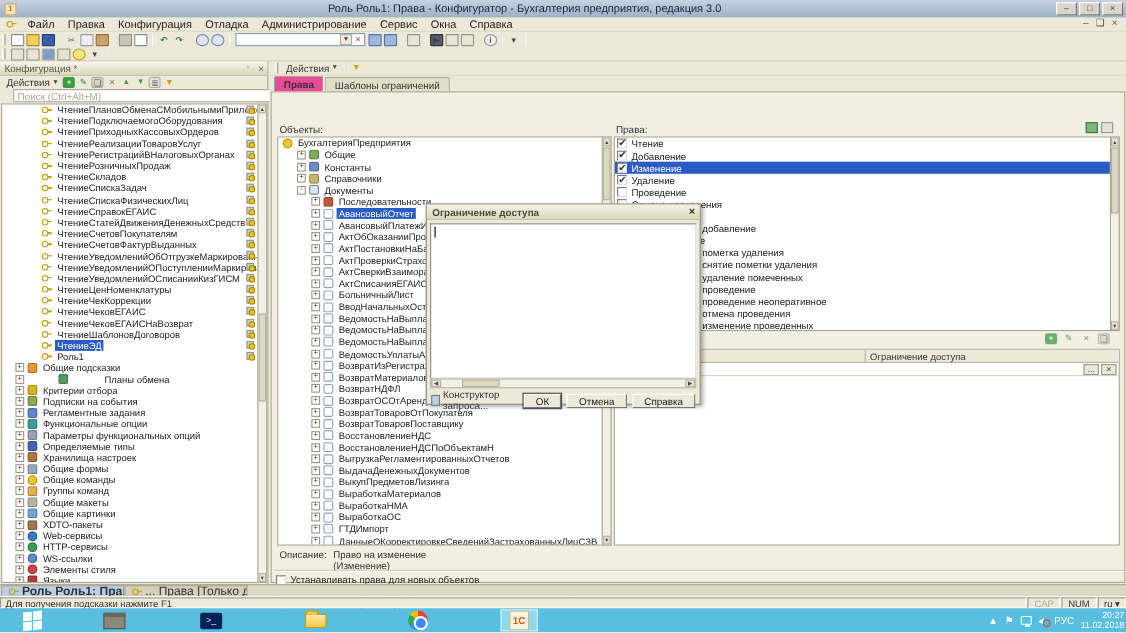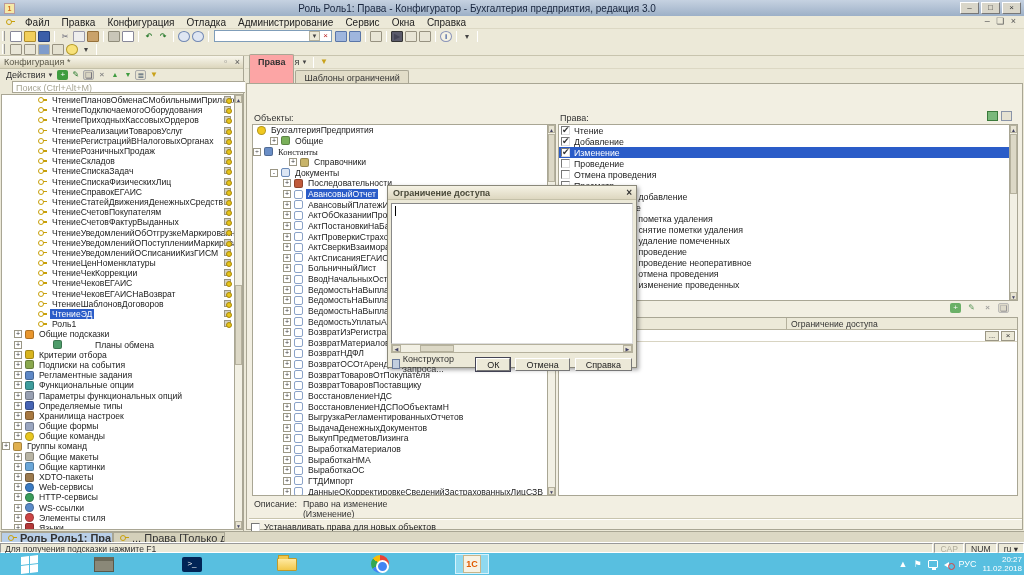--- a/index.html
+++ b/index.html
@@ -91,21 +91,21 @@
 .style-items-icon{background:#c44;border-radius:50%}.languages-icon{background:#b43838}
 .constants-icon{background:#6a8ec6}.catalogs-icon{background:#c8b46a}
 .documents-icon{background:#dce6f4;border-color:#6a8ab8}.common-group-icon{background:#7ab05a}
 .sequences-icon{background:#c05a3a}.configuration-root-icon{background:#f0c820;border-radius:50%}
 .document-icon{background:#fff;border-color:#8aa2c8}
 
 #editor{position:absolute;left:245px;top:56px;width:779px;height:475px;background:#ece9d8}
 #ed-actions{position:absolute;left:0;top:0;width:779px;height:13px;display:flex;align-items:center;padding-left:3px;border-bottom:1px solid #dcd8c4}
 #ed-tabs{position:absolute;left:0;top:13px;width:779px;height:15px;display:flex;align-items:flex-end;padding-left:4px}
 .tab{height:14px;padding:2px 8px 0;font-size:9px;color:#333;background:#e2ddc8;border:1px solid #a9a694;border-bottom:none;border-radius:2px 2px 0 0;margin-right:1px}
-.tab.active{background:#fca5a5;height:30px;font-weight:bold}
+.tab.active{background:#ec4899;height:15px;font-weight:bold}
 #ed-page{position:absolute;left:1px;top:27px;width:777px;height:447px;background:#f2efe2;border:1px solid #a9a694}
 .panel-label{position:absolute;font-size:9px;color:#333}
 #objects-list{position:absolute;left:5px;top:40px;width:304px;height:372px;background:#fff;border:1px solid #a9a694;overflow:hidden}
 #objects-scroll{position:absolute;left:300px;top:40px;width:9px;height:372px;background:#f2f0e4;border:1px solid #a9a694}
 .orow{height:10.628px;display:flex;align-items:center;white-space:nowrap;overflow:hidden;font-size:8.6px}
 .orow .lbl{padding:0 2px}
 .orow.sel .lbl{background:#2a5cc8;color:#fff}
 #rights-list{position:absolute;left:311px;top:40px;width:460px;height:177px;background:#fff;border:1px solid #a9a694;overflow:hidden}
 #rights-scroll{position:absolute;left:762px;top:40px;width:9px;height:177px;background:#f2f0e4;border:1px solid #a9a694}
 .rrow{height:11px;display:flex;align-items:center;font-size:8.8px;padding-left:2px;white-space:nowrap}
@@ -445,21 +445,21 @@
         <div class="trow" style="padding-left: 12px;">
           <span class="expander">+</span>
           <span class="gicon common-forms-icon"></span>
           <span class="lbl">Общие формы</span>
         </div>
         <div class="trow" style="padding-left: 12px;">
           <span class="expander">+</span>
           <span class="gicon common-commands-icon"></span>
           <span class="lbl">Общие команды</span>
         </div>
-        <div class="trow" style="">
+        <div class="trow" style="padding-left: 12px;">
           <span class="expander">+</span>
           <span class="gicon command-groups-icon"></span>
           <span class="lbl">Группы команд</span>
         </div>
         <div class="trow" style="padding-left: 12px;">
           <span class="expander">+</span>
           <span class="gicon common-templates-icon"></span>
           <span class="lbl">Общие макеты</span>
         </div>
         <div class="trow" style="padding-left: 12px;">
@@ -525,26 +525,26 @@
           <div class="orow" style="padding-left: 4px;">
             <span style="width: 0px;"></span>
             <span class="gicon configuration-root-icon"></span>
             <span class="lbl">БухгалтерияПредприятия</span>
           </div>
           <div class="orow" style="padding-left: 17px;">
             <span class="expander">+</span>
             <span class="gicon common-group-icon"></span>
             <span class="lbl">Общие</span>
           </div>
-          <div class="orow" style=" font-family: Liberation Serif, serif;">
+          <div class="orow" style="padding-left: 17px;">
             <span class="expander">+</span>
             <span class="gicon constants-icon"></span>
             <span class="lbl">Константы</span>
           </div>
-          <div class="orow" style="padding-left: 17px; margin-left: 19px;">
+          <div class="orow" style="padding-left: 17px;">
             <span class="expander">+</span>
             <span class="gicon catalogs-icon"></span>
             <span class="lbl">Справочники</span>
           </div>
           <div class="orow" style="padding-left: 17px;">
             <span class="expander">-</span>
             <span class="gicon documents-icon"></span>
             <span class="lbl">Документы</span>
           </div>
           <div class="orow" style="padding-left: 30px;">
@@ -713,20 +713,24 @@
             <span class="cb checked"></span>
             <span>Чтение</span>
           </div>
           <div class="rrow">
             <span class="cb checked"></span>
             <span>Добавление</span>
           </div>
           <div class="rrow sel">
             <span class="cb checked"></span>
             <span>Изменение</span>
+          </div>
+          <div class="rrow">
+            <span class="cb checked"></span>
+            <span>Удаление</span>
           </div>
           <div class="rrow">
             <span class="cb"></span>
             <span>Проведение</span>
           </div>
           <div class="rrow">
             <span class="cb"></span>
             <span>Отмена проведения</span>
           </div>
           <div class="rrow">

